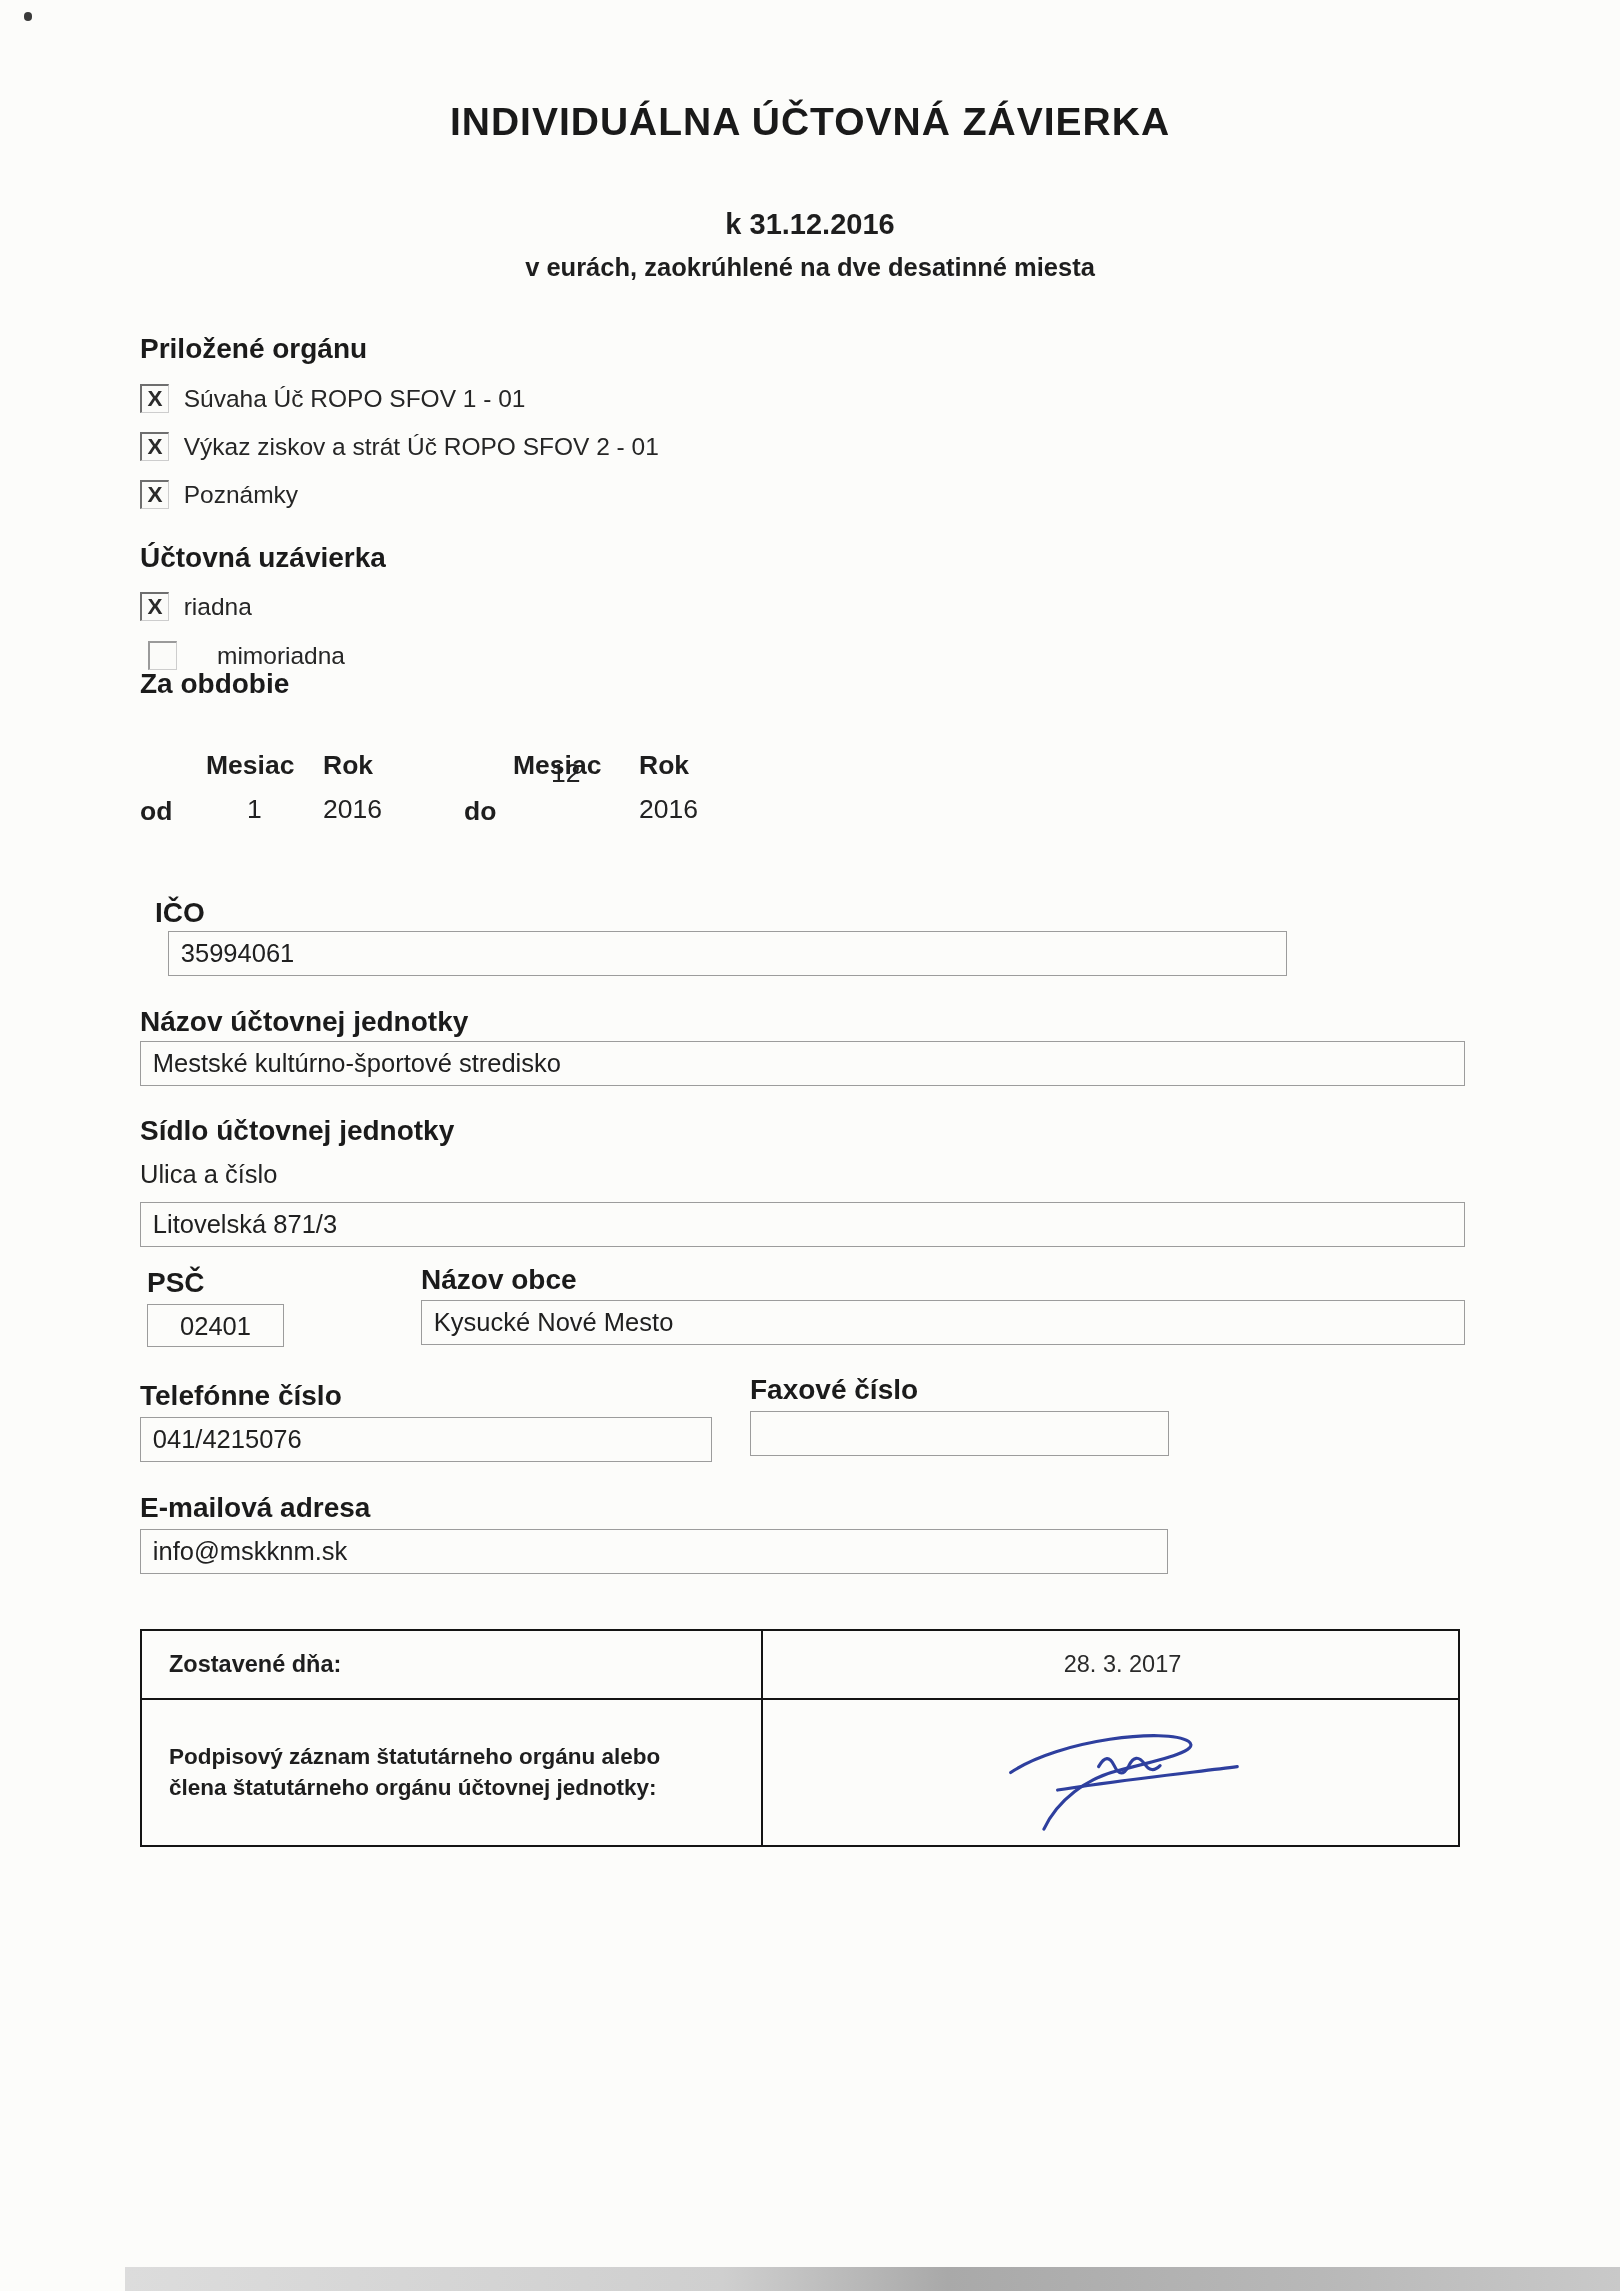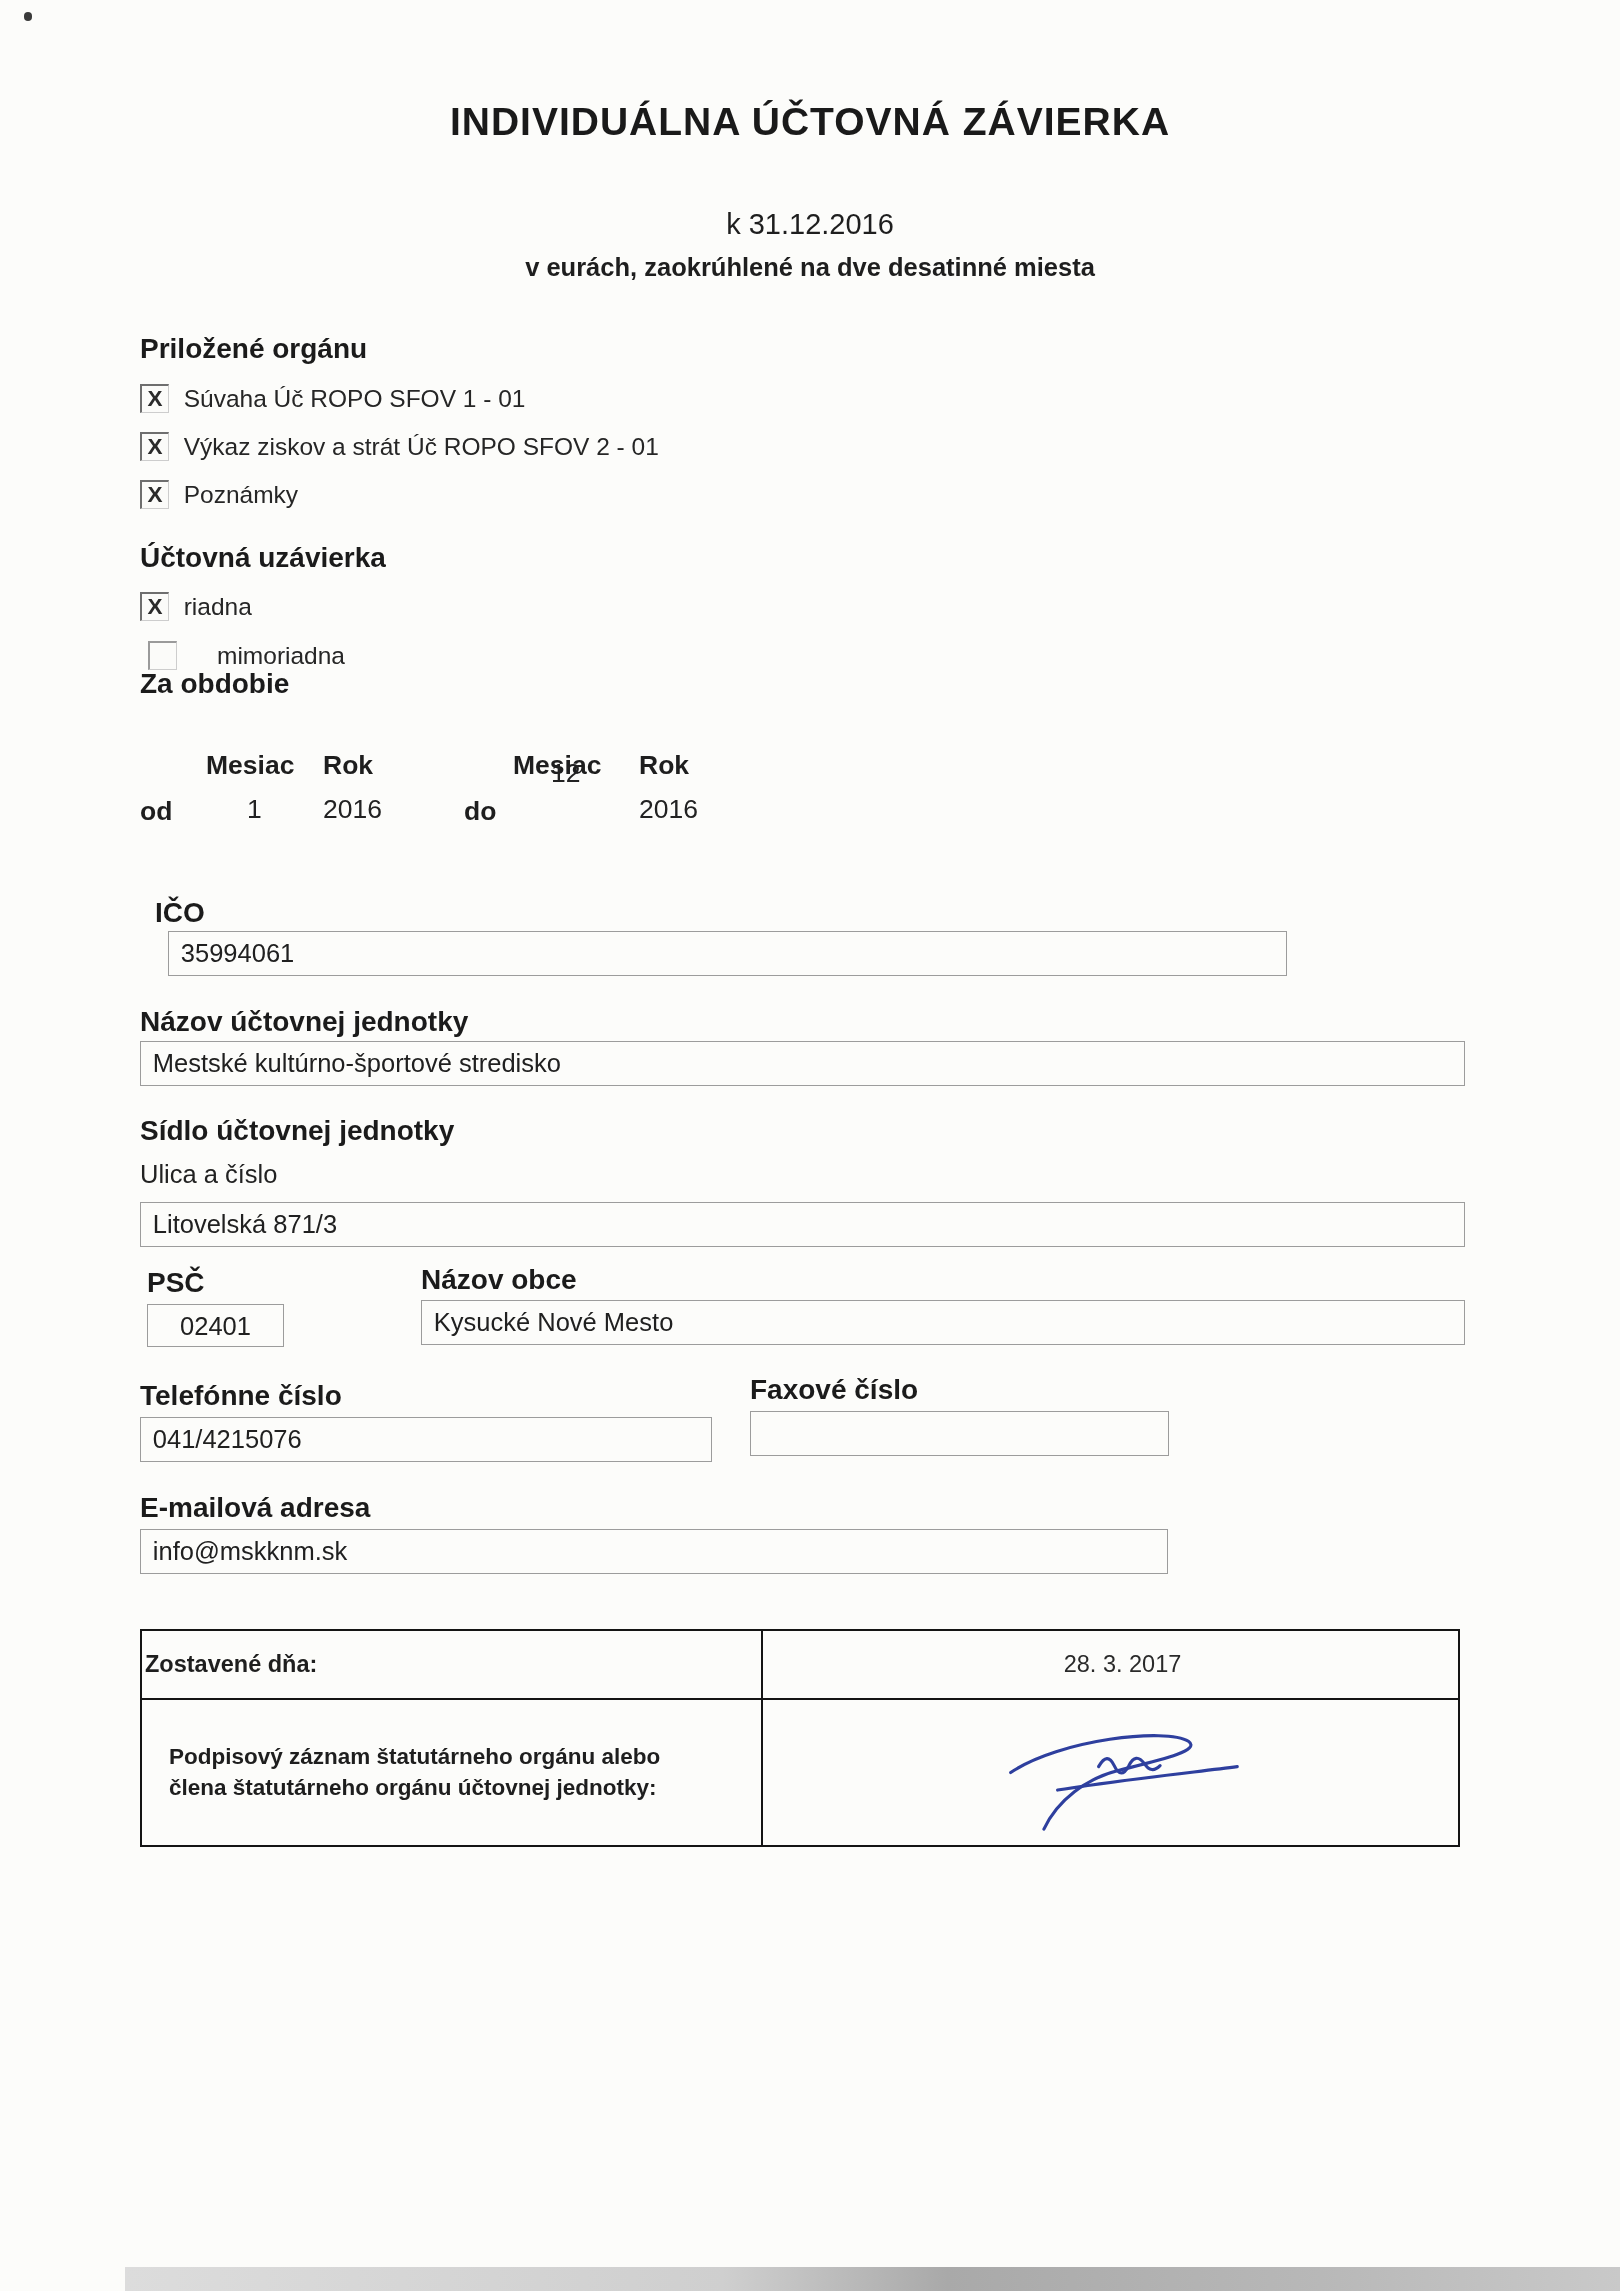--- a/index.html
+++ b/index.html
@@ -7,21 +7,21 @@
   body { font-family:"Liberation Sans", sans-serif; }
   .page {
     position:relative; width:1620px; height:2292px;
     background:#fcfcfa; color:#1e1e1e; overflow:hidden;
     margin:0 auto;
   }
   .abs { position:absolute; }
   .b { font-weight:bold; }
   .center { left:0; right:0; text-align:center; }
   .title { font-size:39px; font-weight:bold; letter-spacing:1px; color:#1a1a1a; }
-  .dateline { font-size:29px; font-weight:normal; }
+  .dateline { font-size:29px; font-weight:bold; }
   .subtitle { font-size:25.5px; font-weight:bold; }
   .sec-head { font-size:28px; font-weight:bold; color:#1b1b1b; }
   .lbl { font-size:25.5px; color:#222; }
   .checkrow { position:absolute; display:flex; align-items:center; gap:14.7px; font-size:24.5px; color:#262626; }
   .cbox {
     width:29px; height:29px; flex:0 0 29px;
     border-top:2px solid #6e6e6e; border-left:2px solid #6e6e6e;
     border-right:1px solid #cdcdcd; border-bottom:1px solid #cdcdcd;
     background:#fbfbf9;
     display:flex; align-items:center; justify-content:center;
@@ -32,21 +32,21 @@
     font-size:25.5px; color:#202020; padding:6.9px 11.8px; white-space:nowrap; overflow:hidden;
   }
   .field.centered { text-align:center; padding-left:0; padding-right:0; }
   .ftable {
     position:absolute; left:140px; top:1629px; width:1320px; height:218px;
     border:2.9px solid #141414; background:#fcfcfa;
     display:grid; grid-template-columns:621px 1fr; grid-template-rows:69px 1fr;
   }
   .ft-cell { position:relative;padding-left:24px; }
   .ft-r1c1 { border-right:2.9px solid #141414; border-bottom:2.9px solid #141414;
-             display:flex; align-items:center; padding-left:3px;
+             display:flex; align-items:center; padding-left:27px;
              font-size:23.5px; font-weight:bold; }
   .ft-r1c2 { border-bottom:2.9px solid #141414;
              display:flex; align-items:center; justify-content:center;
              font-size:23.5px; color:#2a2a2a; }
   .ft-r2c1 { border-right:2.9px solid #141414;
              display:flex; align-items:center; padding-left:27px; padding-right:39px;
              font-size:22.5px; font-weight:bold; line-height:1.35; }
   .ft-r2c2 { display:flex; align-items:center; justify-content:center; }
   .sig { width:284px; height:125px; }
   .dot { position:absolute; left:23.5px; top:11.8px; width:8.8px; height:8.8px; background:#3a3a3a; border-radius:50%; }

